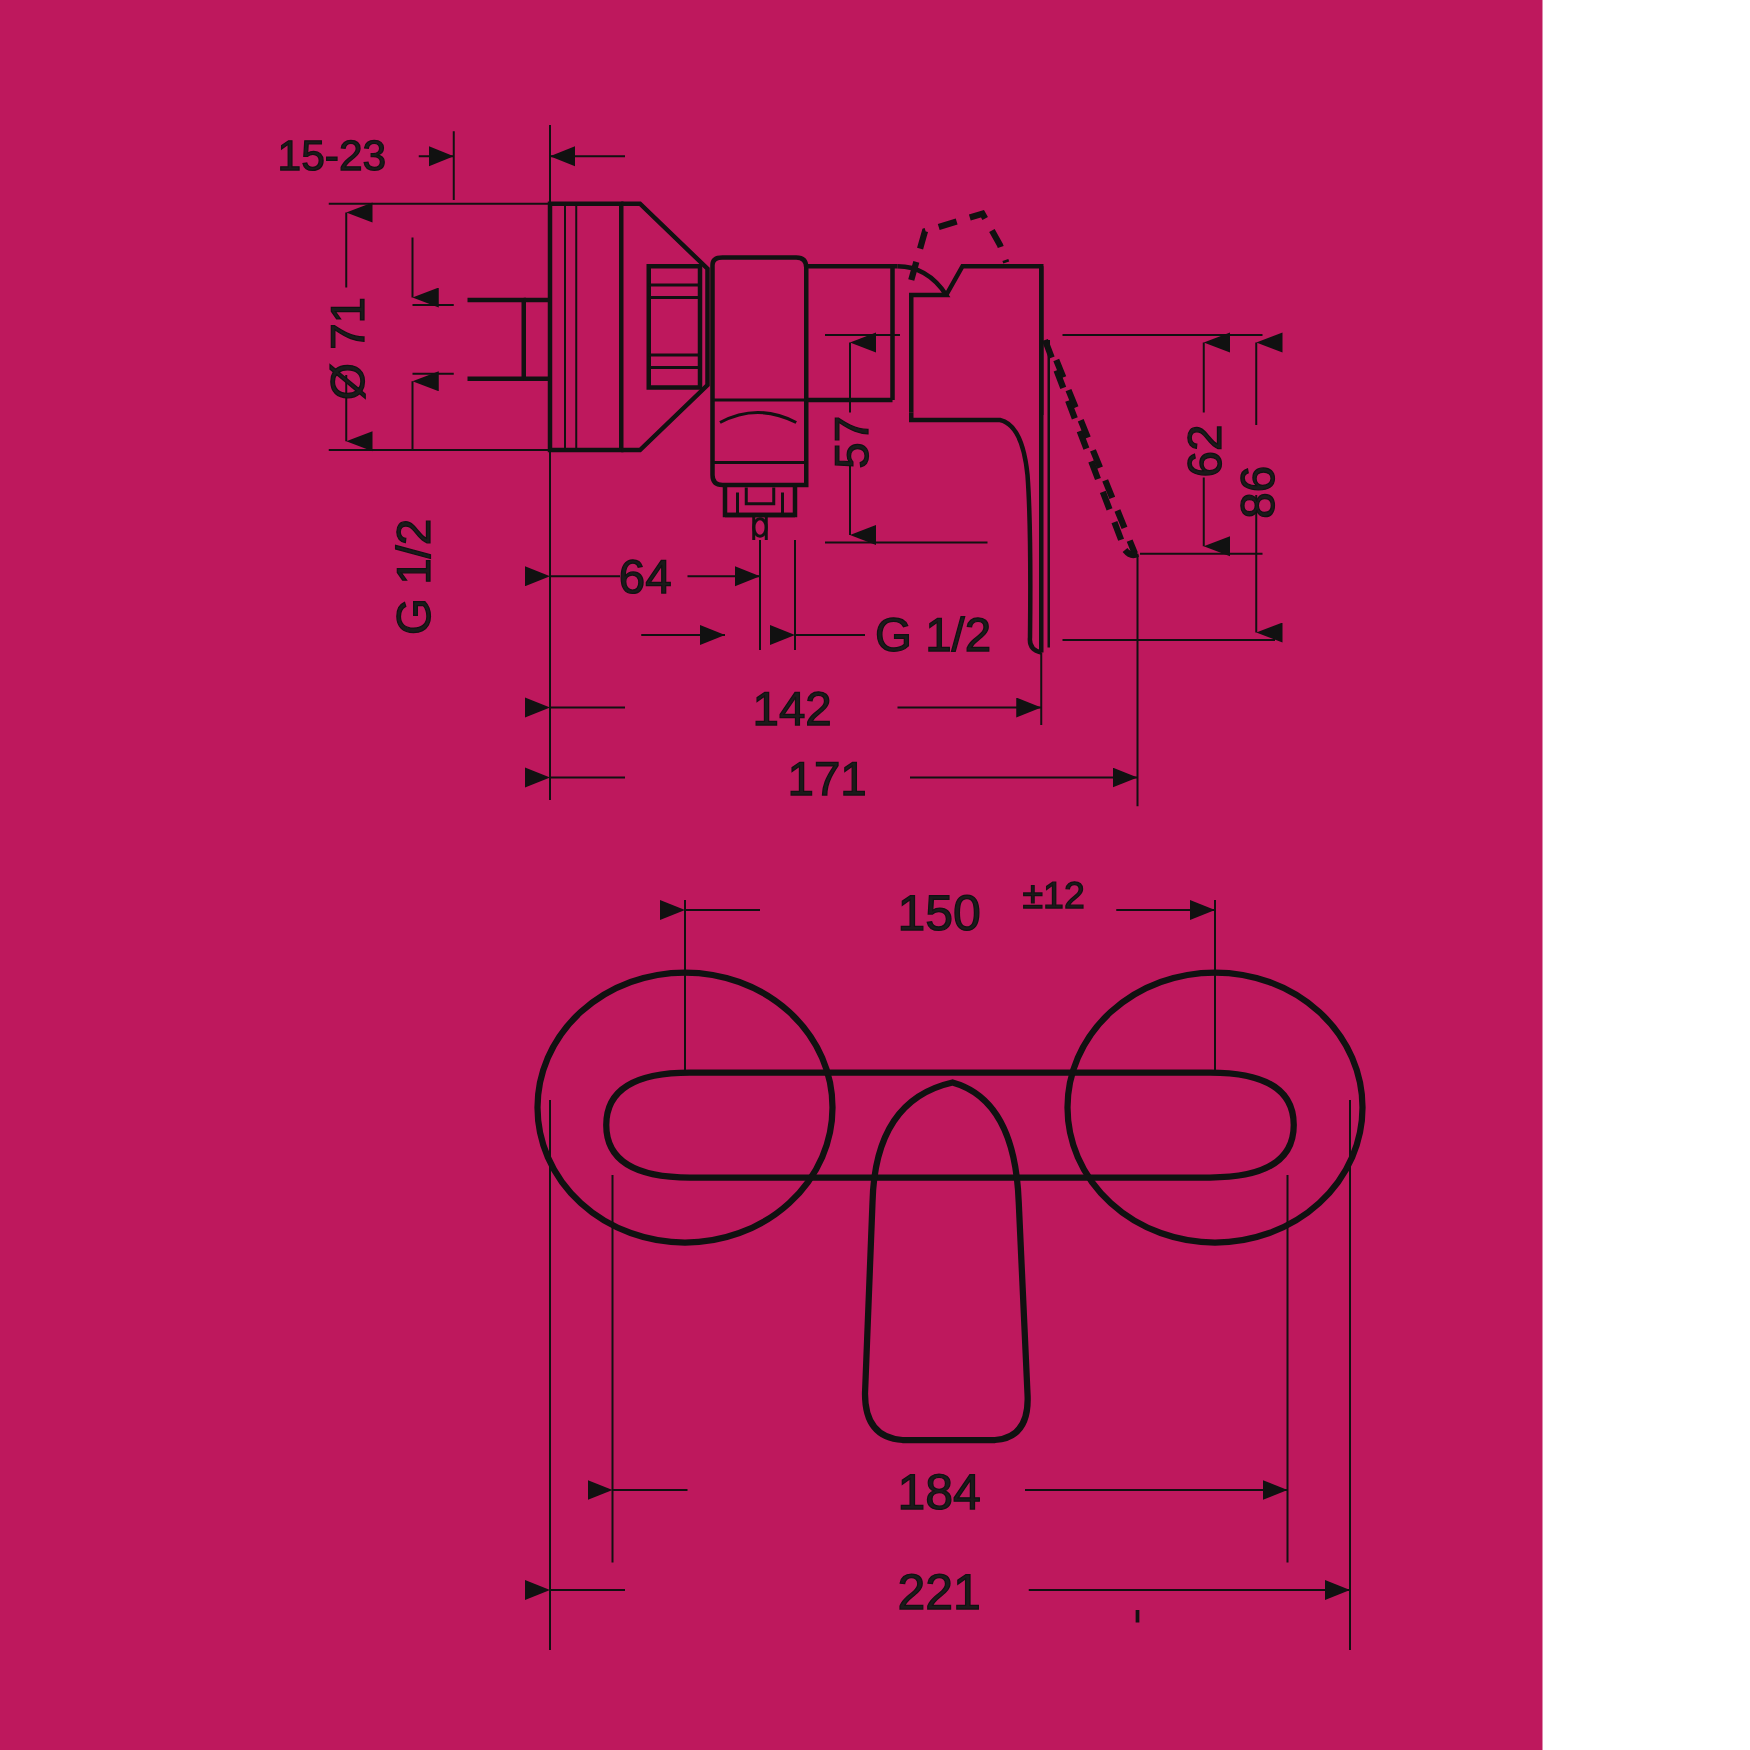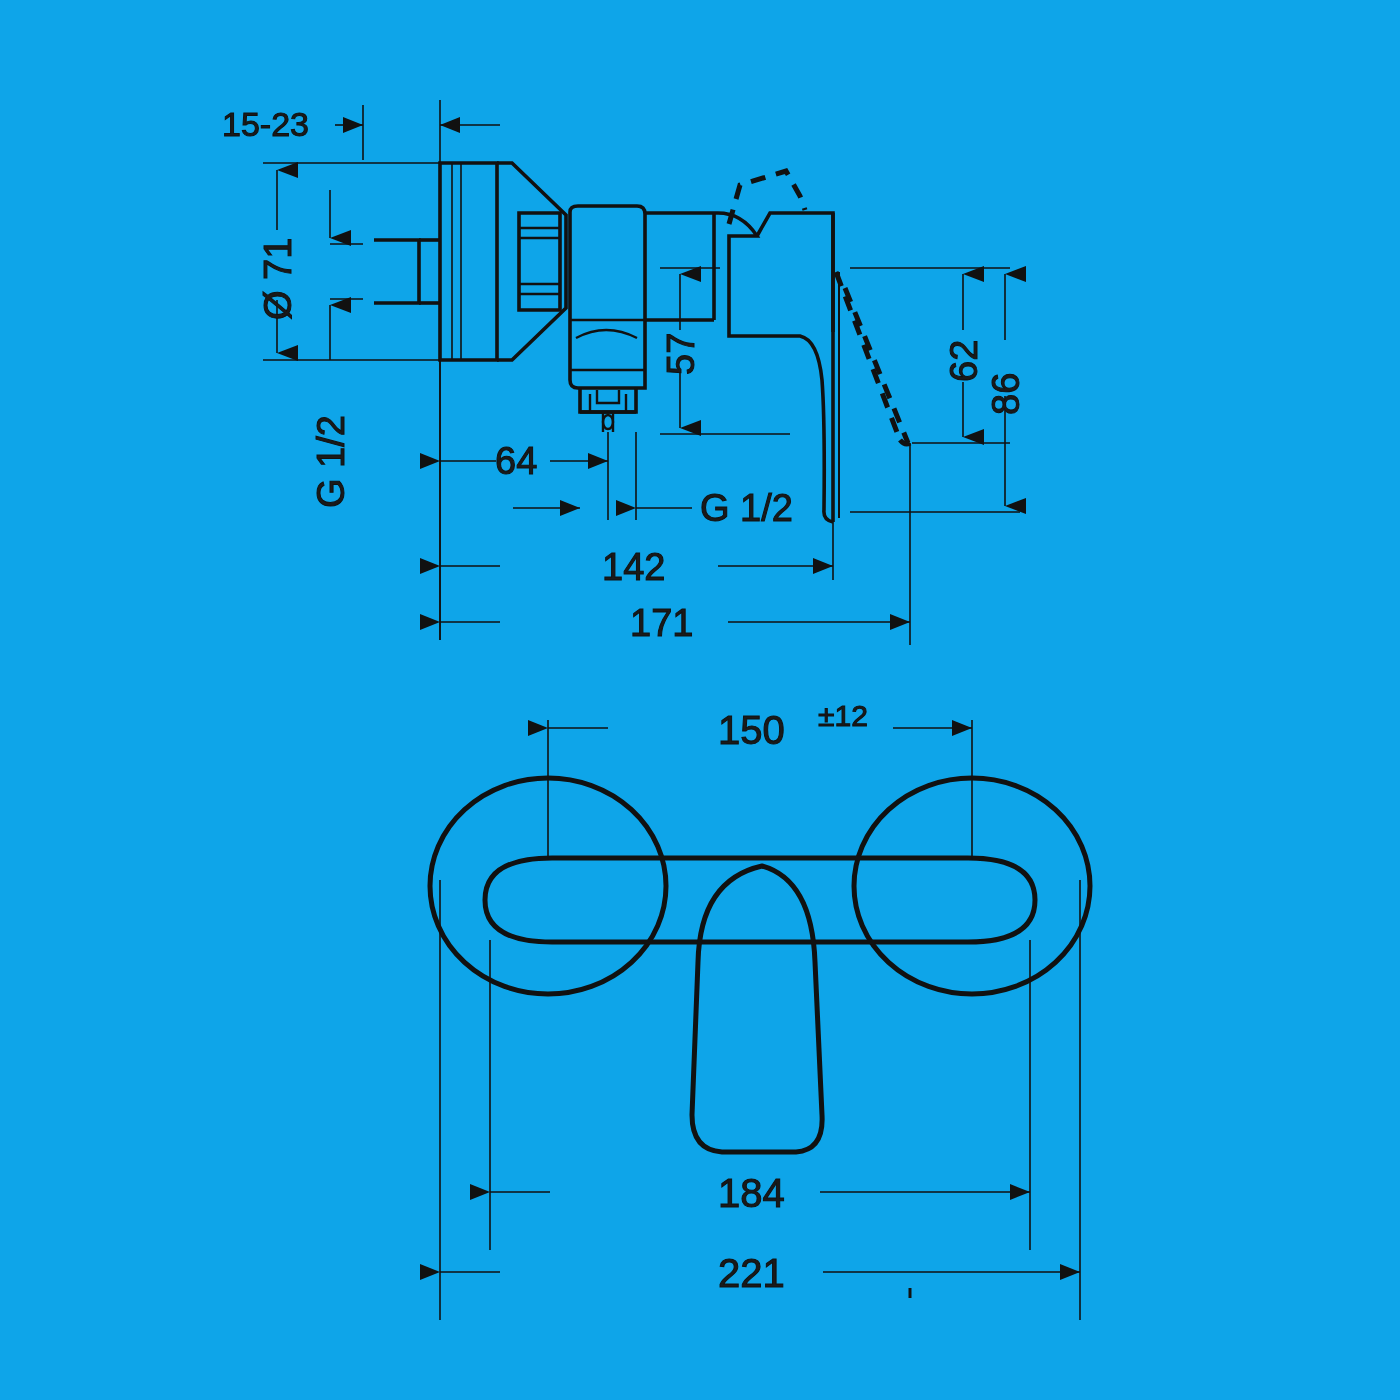--- a/index.html
+++ b/index.html
@@ -1,18 +1,18 @@
 <!DOCTYPE html>
 <html><head>
 <meta charset="utf-8">
 <style>
   html,body{margin:0;padding:0;background:#ffffff;}
   body{width:1400px;height:1400px;overflow:hidden;
        font-family:"Liberation Sans", sans-serif;}
-  #stage{position:relative;width:1400px;height:1400px;background:#0ea5e9;}
+  #stage{position:relative;width:1234px;height:1400px;background:#be185d;}
   svg{display:block;}
   .dimtext{font-family:"Liberation Sans", sans-serif;fill:#1a1a1a;}
 </style>
 </head>
 <body>
 
 <div id="stage">
 
 <svg width="1400" height="1400" viewBox="0 0 1400 1400">
 

